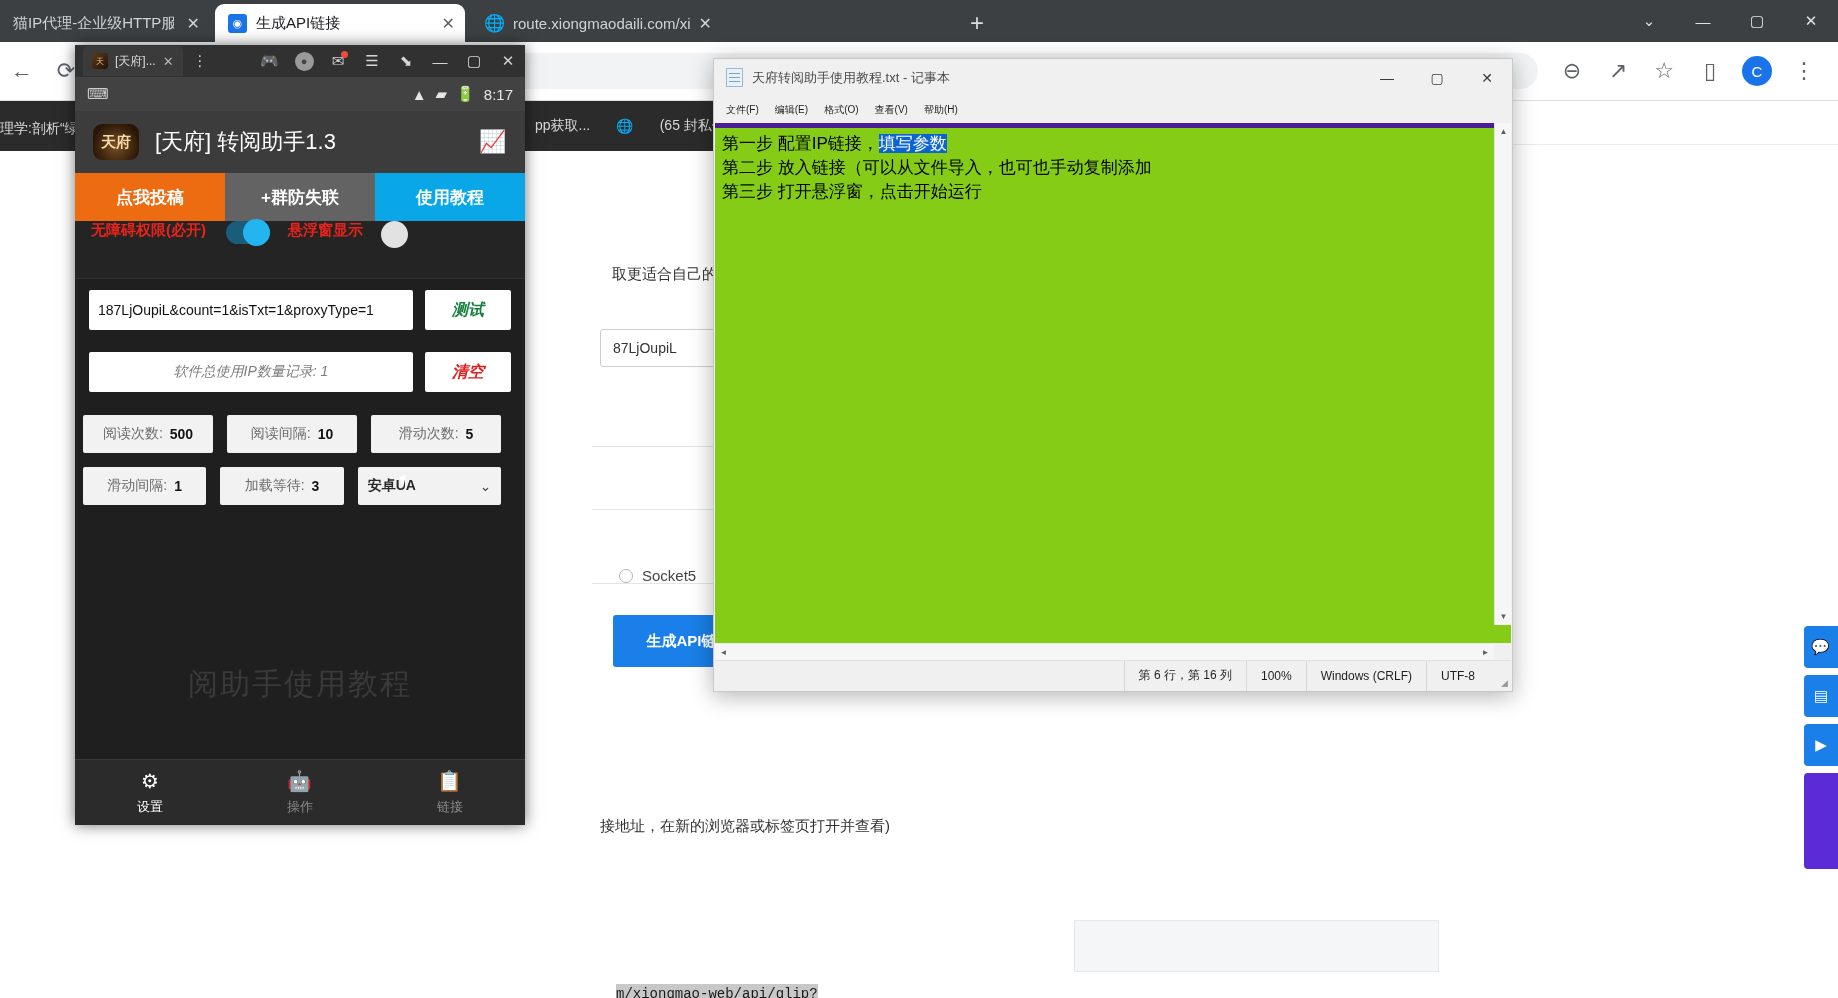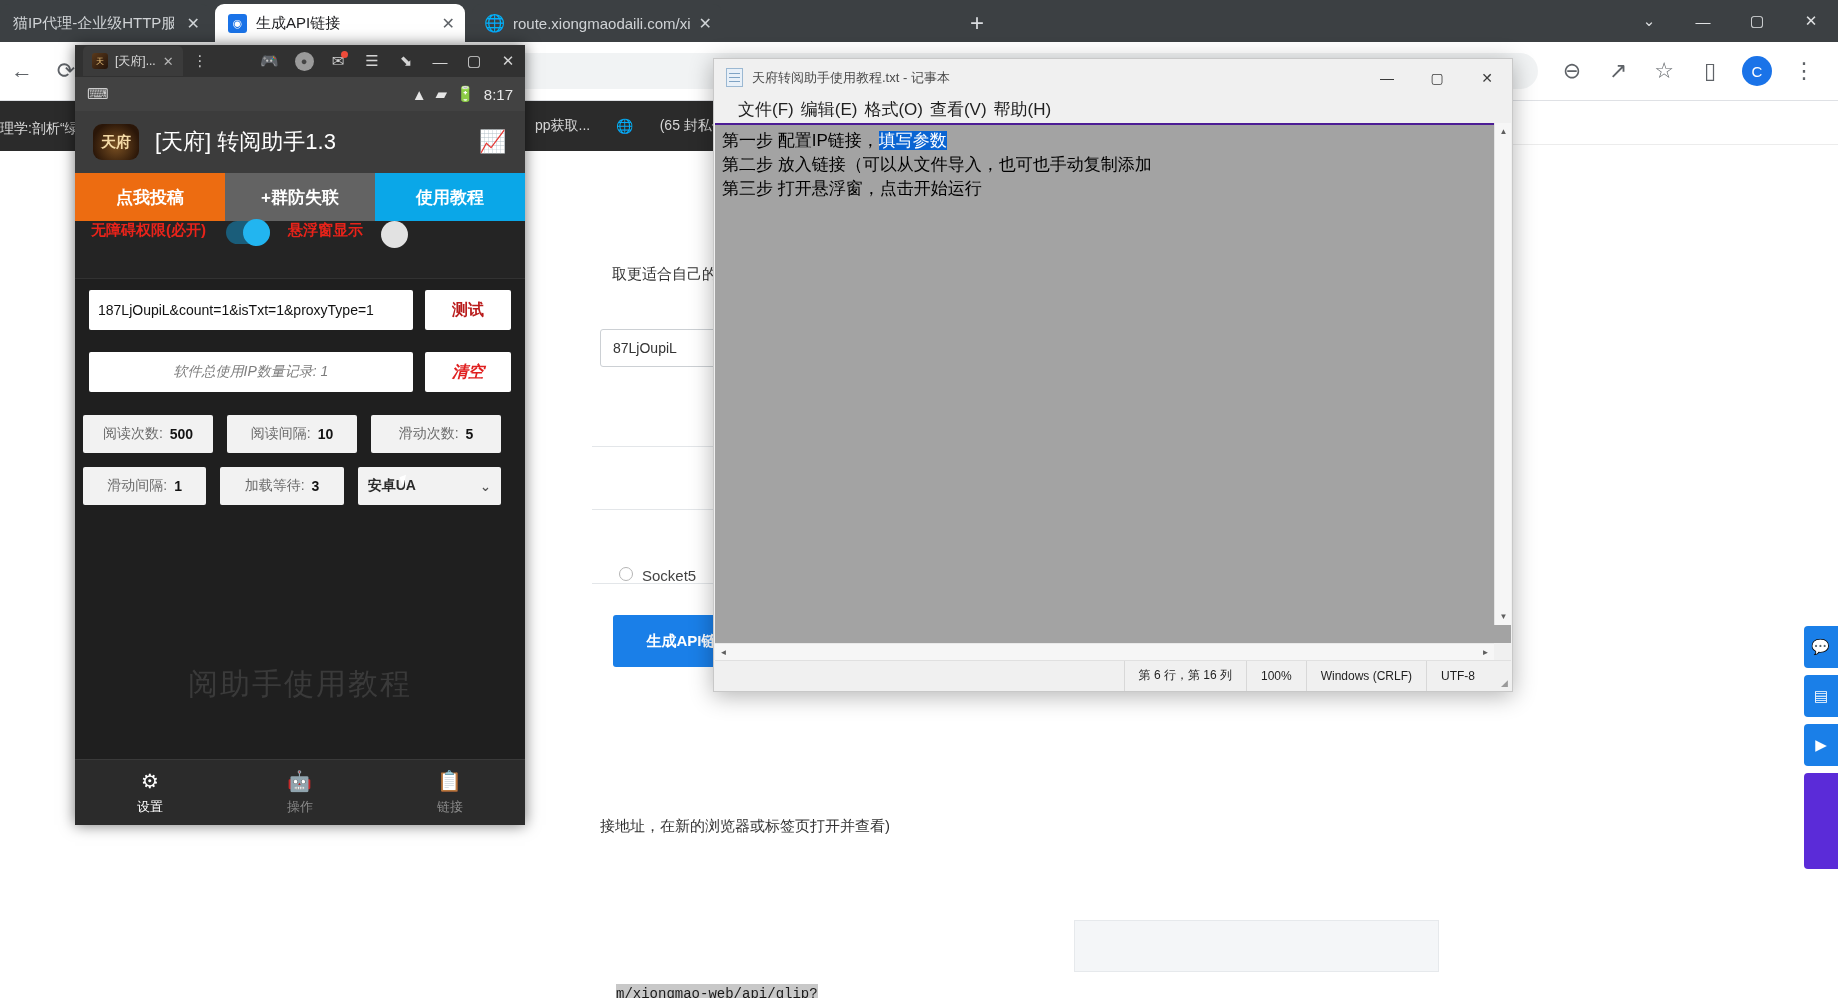--- a/index.html
+++ b/index.html
@@ -70,21 +70,21 @@
   }
   .site-nav { display: flex; align-items: center; gap: 26px; padding-left: 560px; }
   .site-nav .item { color: #333; }
   .site-nav .item.active { color: #2d6cdf; border-bottom: 2px solid #2d6cdf; padding-bottom: 4px; }
   .badge-red {
     background: #e23a3a; color: #fff; font-size: 11px; padding: 1px 4px; border-radius: 2px;
     position: absolute; left: 613px; top: 3px;
   }
 
   .page-text { position: absolute; font-size: 15px; color: #333; }
-  .radio-row { position: absolute; display: flex; gap: 9px; font-size: 15px; color: #444; }
+  .radio-row { position: absolute; display: flex; align-items: center; gap: 9px; font-size: 15px; color: #444; }
   .radio-dot { width: 14px; height: 14px; border-radius: 50%; border: 1px solid #b5b5b5; display: inline-block; }
   .cta-blue {
     position: absolute; background: #1a7fe8; color: #fff; font-size: 15px; font-weight: bold;
     display: flex; align-items: center; justify-content: center; border-radius: 3px;
   }
   .url-mono {
     position: absolute; font-family: "Liberation Mono", "DejaVu Sans Mono", monospace;
     font-size: 14px; color: #1a1a1a; background: #c8c8c8; line-height: 20px;
     white-space: pre;
   }
@@ -171,21 +171,21 @@
     flex: 1; height: 40px; background: #fff; border-radius: 2px;
     display: flex; align-items: center; padding: 0 9px;
     font-size: 14px; color: #111; overflow: hidden; white-space: nowrap;
   }
   .ip-field.center { justify-content: center; color: #7d7d7d; font-size: 14px; }
   .act-btn {
     width: 86px; height: 40px; background: #fff; border-radius: 2px;
     display: flex; align-items: center; justify-content: center;
     font-size: 16px; font-weight: bold;
   }
-  .act-btn.blue { color: #b91c1c; }
+  .act-btn.blue { color: #15803d; font-style: italic; }
   .act-btn.red { color: #e02020; }
 
   .param-grid { padding: 12px 24px 0 8px; display: flex; flex-direction: column; gap: 14px; }
   .param-row { display: flex; gap: 14px; }
   .param-cell {
     flex: 1; height: 38px; background: #f2f2f2; border-radius: 2px;
     display: flex; align-items: center; justify-content: center;
     gap: 7px; font-size: 14px; color: #6b6b6b; overflow: hidden; white-space: nowrap;
   }
   .param-cell .val { color: #141414; font-weight: bold; }
@@ -233,24 +233,24 @@
   .np-title { height: 37px; display: flex; align-items: center; padding-left: 12px; gap: 9px; background: #f0f0f0; }
   .np-ico {
     width: 17px; height: 19px; background: #e8f0f8; border: 1px solid #9bb8d2;
     position: relative; flex: 0 0 17px;
   }
   .np-ico::before { content:''; position:absolute; left:2px; top:4px; width:11px; height:1px; background:#7fa3c4;
     box-shadow: 0 4px 0 #7fa3c4, 0 8px 0 #7fa3c4; }
   .np-title-text { font-size: 13px; color: #4b4b4b; }
   .np-wctrls { margin-left: auto; display: flex; }
   .np-wc { width: 50px; height: 37px; display: flex; align-items: center; justify-content: center; color: #3a3a3a; font-size: 14px; }
-  .np-menu { height: 27px; display: flex; align-items: center; padding-left: 24px; gap: 7px; font-size: 17px; color: #1f1f1f; }
+  .np-menu { height: 27px; display: flex; align-items: center; padding-left: 12px; gap: 16px; font-size: 10px; color: #1f1f1f; }
   .np-body {
     position: absolute; left: 1px; top: 64px; right: 1px; bottom: 48px;
-    background: #a3a3a3; border-top: 2px solid #4c1d95;
+    background: #84cc16; border-top: 5px solid #4c1d95;
     padding: 4px 0 0 4px; overflow: hidden;
   }
   .np-line { font-size: 17px; color: #000; line-height: 24px; white-space: pre; padding-left: 3px; }
   .np-hl { background: #0a64d2; color: #fff; }
   .np-vscroll { position: absolute; right: 1px; top: 64px; width: 17px; bottom: 66px; background: #f6f6f6; border-left: 1px solid #e4e4e4; }
   .np-vs-arrow { width: 17px; height: 17px; display:flex; align-items:center; justify-content:center; font-size: 8px; color: #5f5f5f; }
   .np-hscroll { position: absolute; left: 1px; right: 18px; bottom: 31px; height: 17px; background: #f6f6f6; display: flex; align-items: center; justify-content: space-between; border-top: 1px solid #e9e9e9; }
   .np-hs-arrow { width: 17px; text-align: center; font-size: 8px; color: #5f5f5f; }
   .np-status {
     position: absolute; left: 1px; right: 1px; bottom: 1px; height: 30px;

